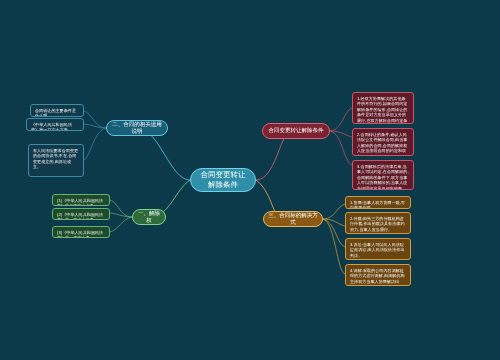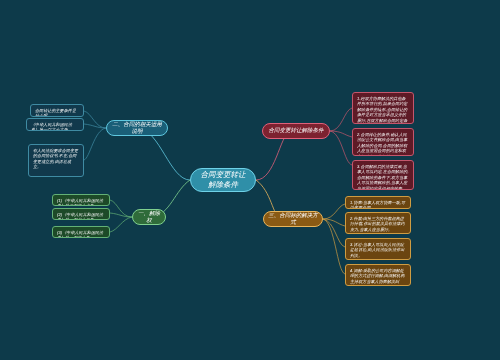--- a/index.html
+++ b/index.html
@@ -26,21 +26,20 @@
     height: 360px;
     pointer-events: none;
   }
   .node {
     position: absolute;
     box-sizing: border-box;
     border-radius: 3px;
     color: #ffffff;
     line-height: 1.35;
     overflow: hidden;
-    font-style: italic;
   }
   .root {
     background: #2f8fa8;
     border: 1px solid #6fd2e8;
     border-radius: 14px;
     font-size: 7.5px;
     text-align: center;
     display: flex;
     align-items: center;
     justify-content: center;

